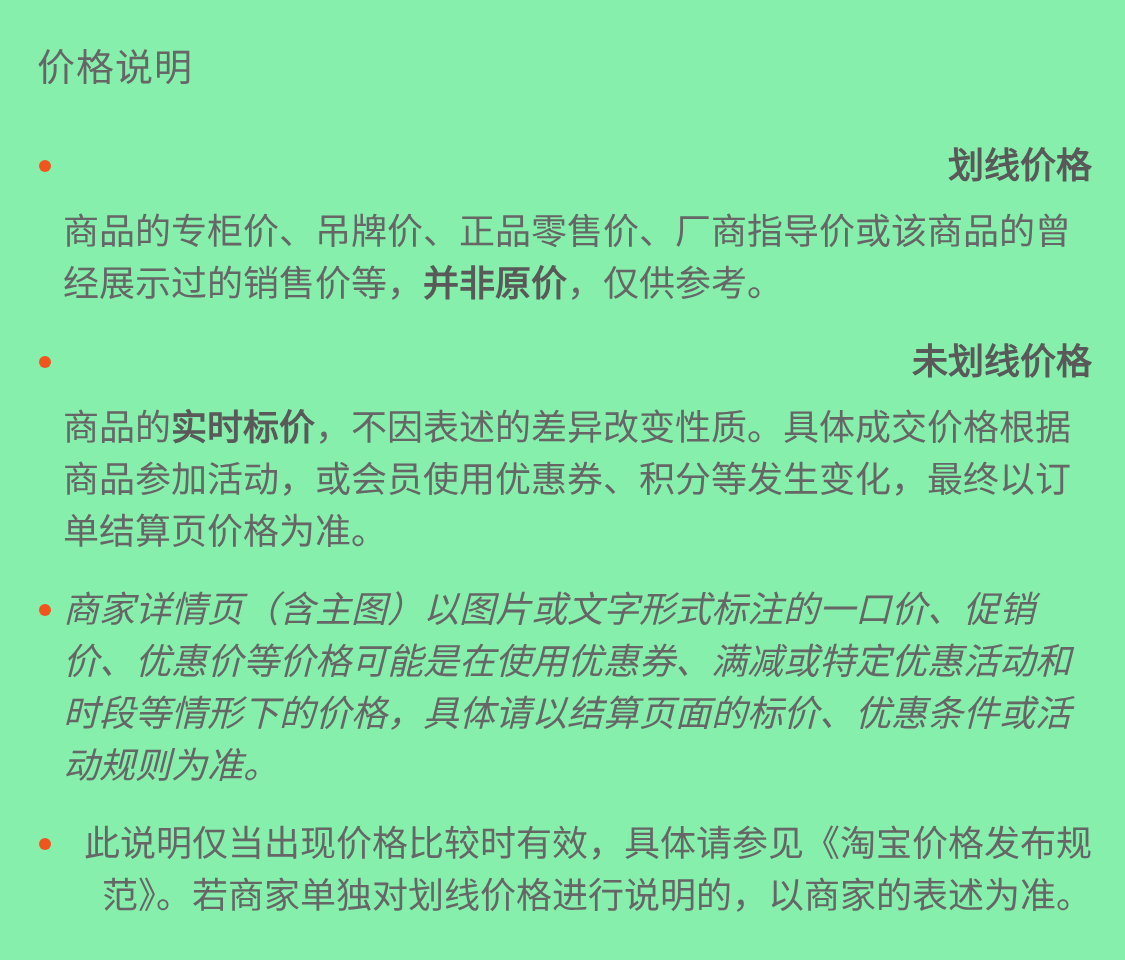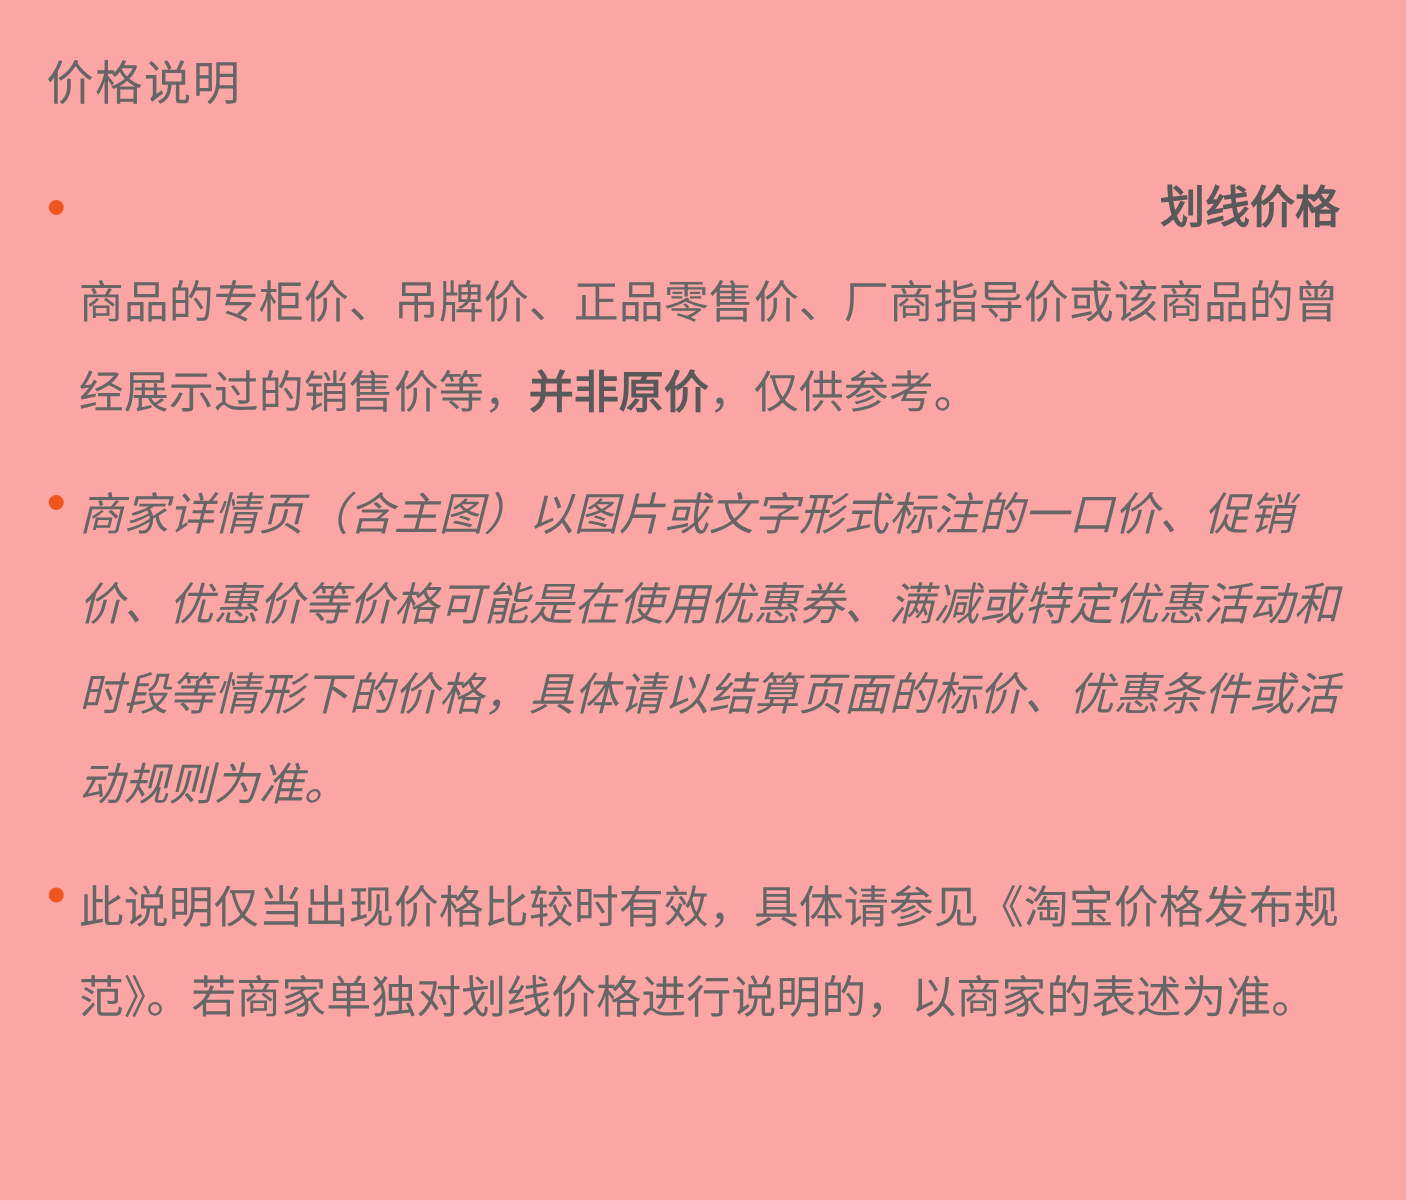--- a/index.html
+++ b/index.html
@@ -11,22 +11,22 @@
     width: 1125px;
     height: 960px;
     font-family: "Liberation Sans", sans-serif;
     overflow: hidden;
     box-sizing: border-box;
   }
   .page {
     box-sizing: border-box;
     width: 1125px;
     height: 960px;
-    padding: 46px 53px 0 37px;
-    background: #fca5a5;
+    padding: 46px 33px 0 37px;
+    background: #86efac;
   }
   .page-title {
     font-size: 38px;
     line-height: 44px;
     font-weight: 400;
     color: #666666;
     margin: 0 0 50px 0;
     letter-spacing: 1px;
   }
   ul.bullet-list {
@@ -58,21 +58,21 @@
     font-weight: 700;
     color: #595959;
     line-height: 52px;
     margin: 0 0 14px 0;
     font-size: 36px;
     text-align: right;
   }
   .section-body {
     margin: 0;
     font-size: 36px;
-    line-height: 72px;
+    line-height: 52px;
     color: #666666;
     text-align: left;
   }
   .section-body .bold {
     font-weight: 700;
     color: #595959;
   }
 </style>
 </head>
 <body style="background: rgb(255, 255, 255);">
@@ -80,26 +80,31 @@
 <div class="page">
   <h1 class="page-title">价格说明</h1>
 
   <ul class="bullet-list">
   <li class="list-item">
     <span class="dot" style="background: rgb(240, 85, 30);"></span>
     <div class="section-heading" style="color: rgb(89, 89, 89);">划线价格</div>
     <p class="section-body" style="color: rgb(102, 102, 102);"><span>商品的专柜价、吊牌价、正品零售价、厂商指导价或该商品的曾经展示过的销售价等，</span><span class="bold" style="color: rgb(89, 89, 89);">并非原价</span><span>，仅供参考。</span></p>
   </li>
 
+  <li class="list-item">
+    <span class="dot" style="background: rgb(240, 85, 30);"></span>
+    <div class="section-heading" style="color: rgb(89, 89, 89);">未划线价格</div>
+    <p class="section-body" style="color: rgb(102, 102, 102);"><span>商品的</span><span class="bold" style="color: rgb(89, 89, 89);">实时标价</span><span>，不因表述的差异改变性质。具体成交价格根据商品参加活动，或会员使用优惠券、积分等发生变化，最终以订单结算页价格为准。</span></p>
+  </li>
 
   <li class="list-item">
     <span class="dot" style="background: rgb(240, 85, 30);"></span>
 
     <p class="section-body" style="color: rgb(102, 102, 102); font-style: italic;"><span>商家详情页（含主图）以图片或文字形式标注的一口价、促销价、优惠价等价格可能是在使用优惠券、满减或特定优惠活动和时段等情形下的价格，具体请以结算页面的标价、优惠条件或活动规则为准。</span></p>
   </li>
 
   <li class="list-item">
     <span class="dot" style="background: rgb(240, 85, 30);"></span>
 
-    <p class="section-body" style="color: rgb(102, 102, 102);"><span>此说明仅当出现价格比较时有效，具体请参见《淘宝价格发布规范》。若商家单独对划线价格进行说明的，以商家的表述为准。</span></p>
+    <p class="section-body" style="color: rgb(102, 102, 102); text-align: right;"><span>此说明仅当出现价格比较时有效，具体请参见《淘宝价格发布规范》。若商家单独对划线价格进行说明的，以商家的表述为准。</span></p>
   </li>
 </ul>
 </div>
 
 </body></html>

